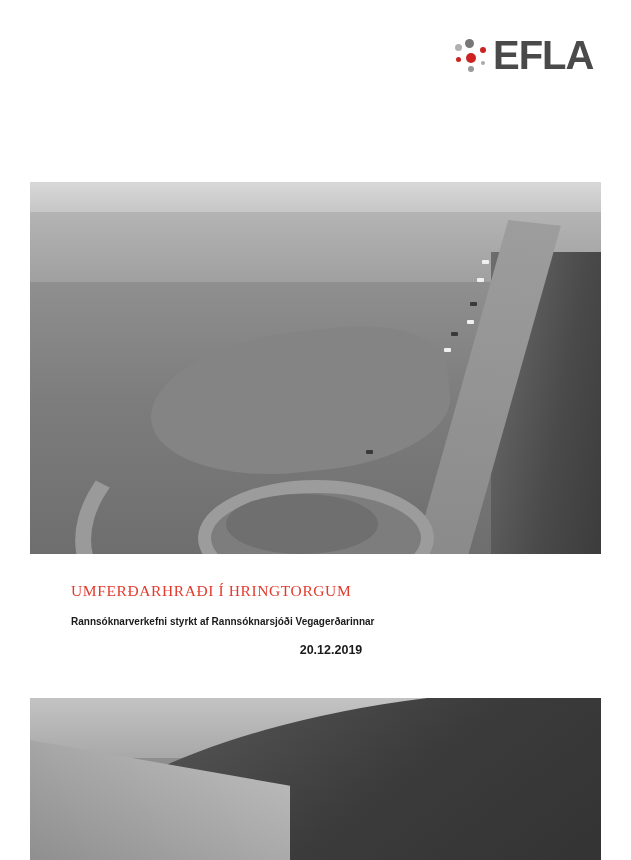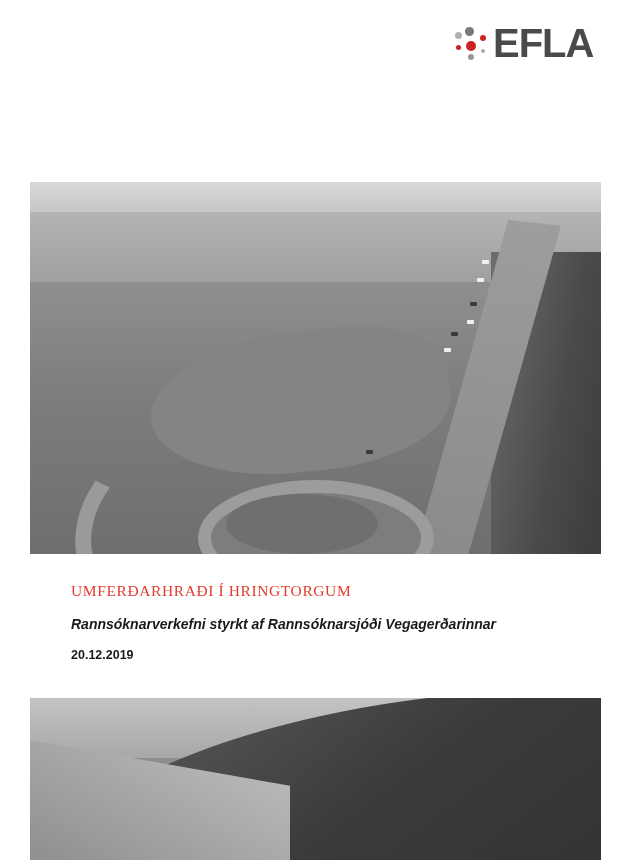--- a/index.html
+++ b/index.html
@@ -11,21 +11,21 @@
     width: 631px;
     height: 860px;
     position: relative;
     font-family: "Liberation Sans", sans-serif;
     overflow: hidden;
   }
 
   
   .logo-area {
     position: absolute;
-    top: 22px;
+    top: 34px;
     right: 26px;
     width: 150px;
     height: 44px;
   }
   .logo-inner {
     position: relative;
     width: 100%;
     height: 100%;
   }
   .logo-dots {
@@ -169,30 +169,30 @@
   .doc-title {
     color: #e23b2e;
     font-size: 15.5px;
     letter-spacing: 0.6px;
     margin: 0 0 16px 0;
     font-weight: normal;
     font-family: Liberation Serif, serif;
   }
   .doc-subtitle {
     color: #1a1a1a;
-    font-size: 14px;
+    font-size: 10px;
     font-weight: bold;
     margin: 0 0 16px 0;
-    font-style: italic;
   }
   .doc-date {
     color: #1a1a1a;
     font-size: 12.5px;
     font-weight: bold;
     margin: 0;
+    text-align: center;
   }
 </style>
 </head>
 <body>
 
 <div class="logo-area">
   <div class="logo-inner">
     <div class="logo-dots">
       <span class="d1"></span>
       <span class="d2"></span>

